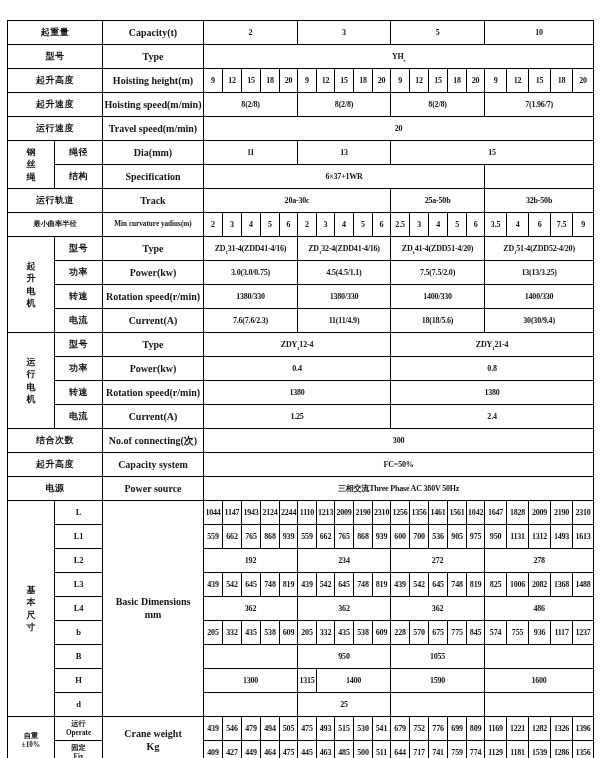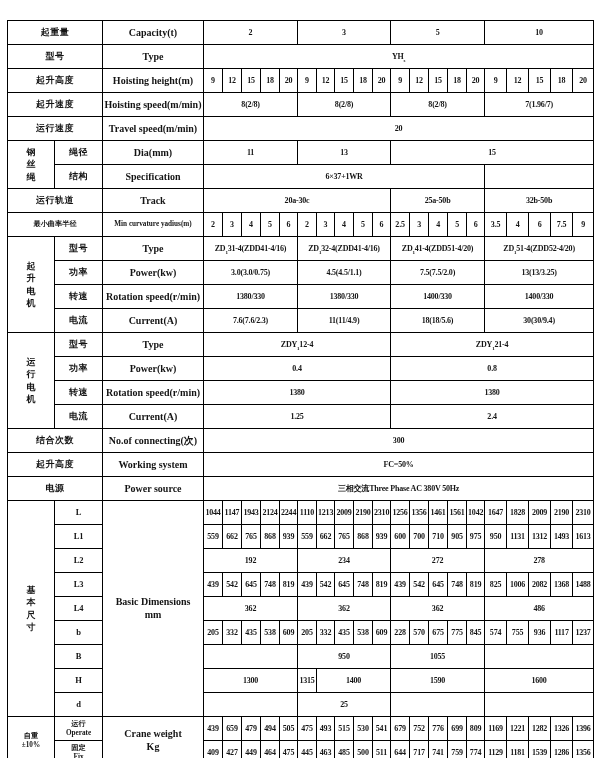--- a/index.html
+++ b/index.html
@@ -210,21 +210,21 @@
           <td colspan="10">1.25</td>
           <td colspan="10">2.4</td>
         </tr>
         <tr>
           <td colspan="2" class="cn">结合次数</td>
           <td class="en">No.of connecting(次)</td>
           <td colspan="20">300</td>
         </tr>
         <tr>
           <td colspan="2" class="cn">起升高度</td>
-          <td class="en">Working system</td>
+          <td class="en">Capacity system</td>
           <td colspan="20">FC=50%</td>
         </tr>
         <tr>
           <td colspan="2" class="cn">电源</td>
           <td class="en">Power source</td>
           <td colspan="20">三相交流Three Phase AC 380V 50Hz</td>
         </tr>
         <tr>
           <td rowspan="9" class="vert">基
 本
@@ -261,21 +261,21 @@
           <td>765</td>
           <td>868</td>
           <td>939</td>
           <td>559</td>
           <td>662</td>
           <td>765</td>
           <td>868</td>
           <td>939</td>
           <td>600</td>
           <td>700</td>
-          <td>710</td>
+          <td>536</td>
           <td>905</td>
           <td>975</td>
           <td>950</td>
           <td>1131</td>
           <td>1312</td>
           <td>1493</td>
           <td>1613</td>
         </tr>
         <tr>
           <td class="dim">L2</td>
@@ -360,21 +360,21 @@
           <td colspan="5"></td>
         </tr>
         <tr>
           <td rowspan="2" class="cn multi sm">自重
 ±10%</td>
           <td class="cn multi sm">运行
 Operate</td>
           <td rowspan="2" class="en multi">Crane weight
 Kg</td>
           <td>439</td>
-          <td>659</td>
+          <td>546</td>
           <td>479</td>
           <td>494</td>
           <td>505</td>
           <td>475</td>
           <td>493</td>
           <td>515</td>
           <td>530</td>
           <td>541</td>
           <td>679</td>
           <td>752</td>

